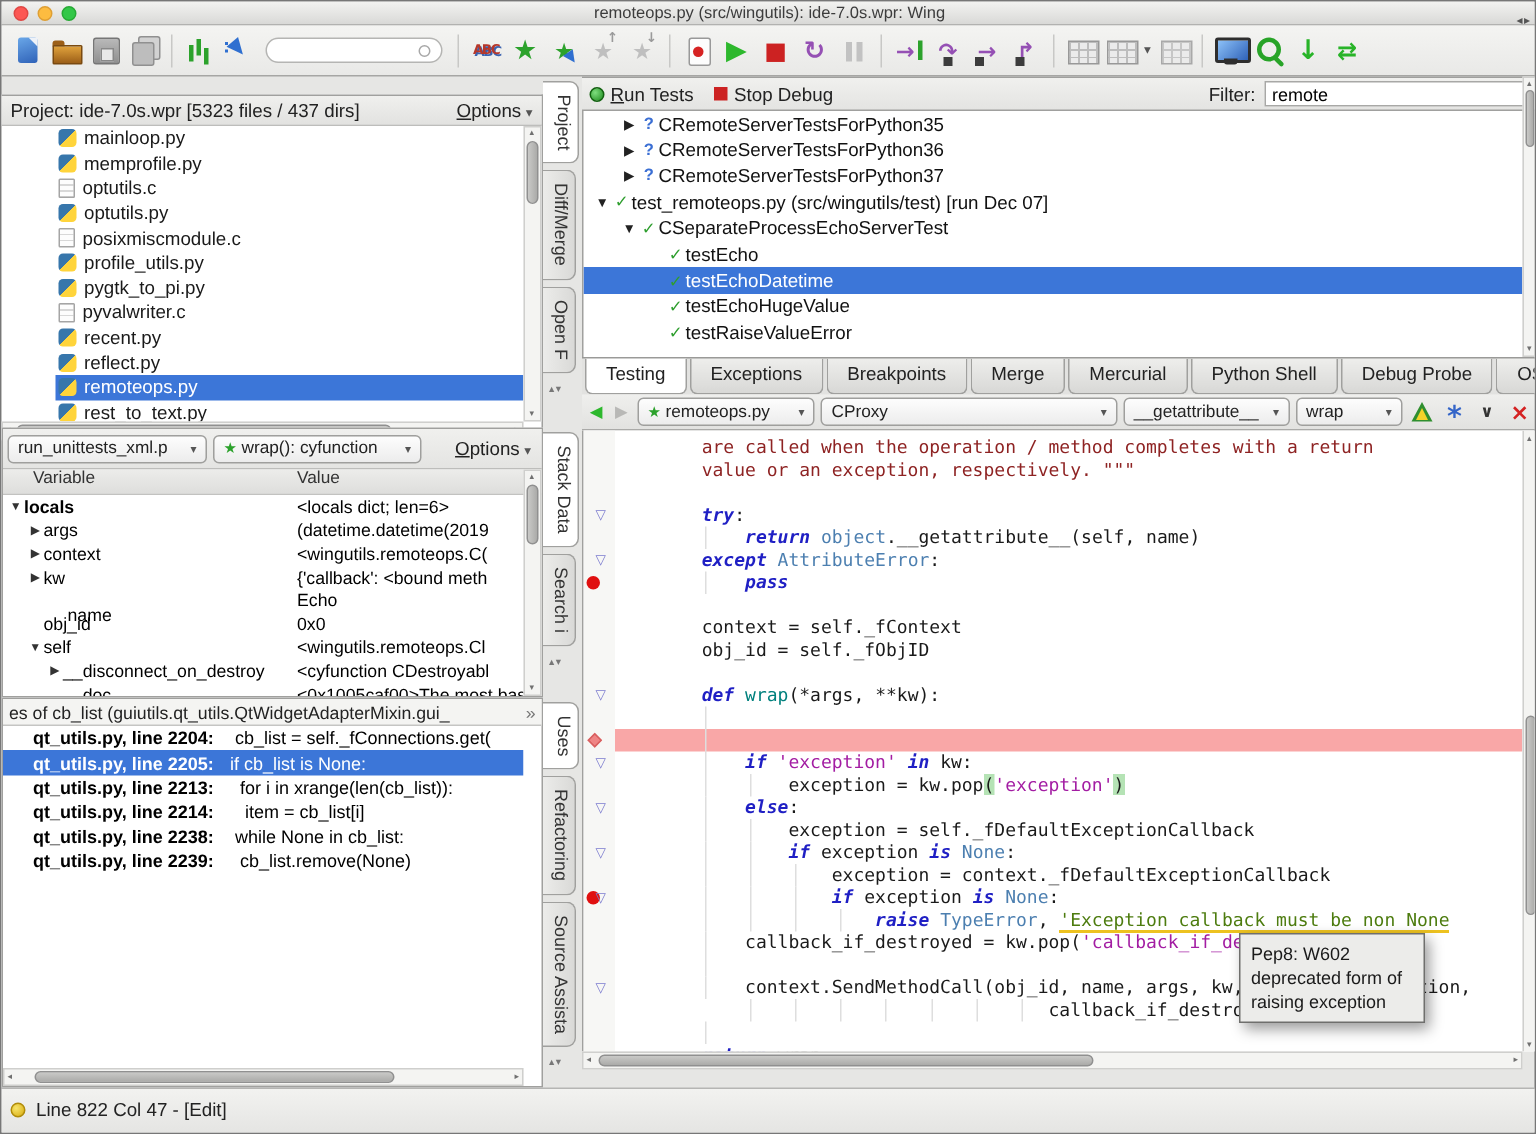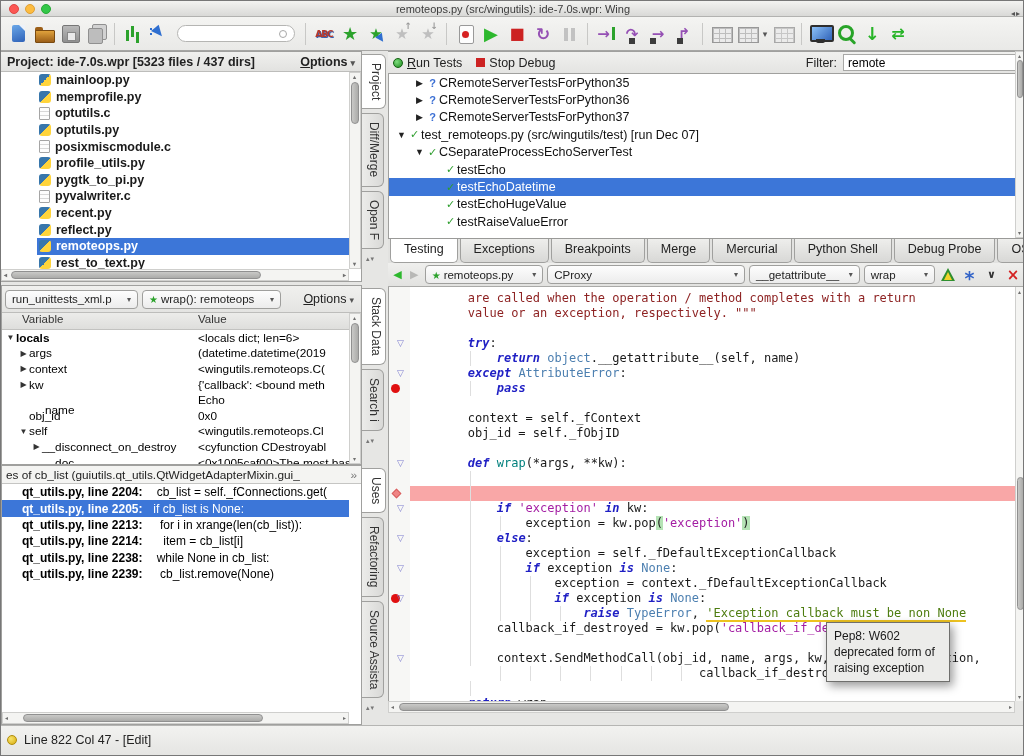--- a/index.html
+++ b/index.html
@@ -79,21 +79,21 @@
   .sb.h .thumb{top:1px;bottom:1px;background:linear-gradient(#c9c9c7,#ababa9);}
   .sb .cap{position:absolute;font-size:6px;color:#707070;line-height:6px;}
 
   
   .vtabs{position:absolute;width:26px;display:flex;flex-direction:column;align-items:flex-start;padding-top:3px;}
   .vtab{writing-mode:vertical-rl;font-size:12px;color:#333;background:linear-gradient(90deg,#ececea,#d9d9d7);border:1px solid #a0a09e;border-left:none;border-radius:0 6px 6px 0;padding:8px 2px;margin-bottom:4px;width:22px;text-align:center;white-space:nowrap;overflow:hidden;}
   .vtab.active{background:#fff;width:24px;font-weight:normal;}
   .vtab-arrows{font-size:7px;color:#777;margin:2px 0 0 4px;letter-spacing:1px;}
 
   
-  #projectPanel{left:0;top:50px;width:361px;height:231px;border-left:none;font-weight:bold;}
+  #projectPanel{left:0;top:62px;width:361px;height:231px;border-left:none;}
   #projectPanel .phead{height:20px;}
   #projHeader{white-space:nowrap;overflow:hidden;flex:1;}
   .opts{font-size:12.5px;color:#222;margin-left:8px;white-space:nowrap;}
   #projList{position:absolute;top:20px;left:0;right:12px;bottom:12px;overflow:hidden;}
   .prow{height:16.6px;display:flex;align-items:center;font-size:12.5px;color:#1a1a1a;}
   .prow .inner{display:flex;align-items:center;flex:1;height:100%;margin-left:36px;padding-left:2px;}
   .prow.sel .inner{background:#3c76d8;color:#fff;}
   .ficon{width:12px;height:12px;margin-right:5px;flex:0 0 auto;}
   .ficon.py{background:linear-gradient(135deg,#3776ab 0 50%,#ffd43b 50% 100%);border-radius:3px;}
   .ficon.c{width:11px;height:13px;background:repeating-linear-gradient(#fdfdfd 0 3px,#d8d8d8 3px 4px);border:1px solid #a5a5a5;border-radius:1px;}
@@ -332,21 +332,21 @@
     </div>
 
   <div class="panel" id="stackPanel">
     <div id="stackBar">
       <div class="combo" style="width:133px;">
         <span>run_unittests_xml.p</span>
           <span class="arr">▾</span>
       </div>
       <div class="combo" style="width:139px;">
         <span class="star-ico"></span>
-        <span>wrap(): remoteops</span>
+        <span>wrap(): cyfunction</span>
           <span class="arr">▾</span>
       </div>
       <span class="opts dd" style="margin-left:auto;margin-right:4px;"><span class="mn">Options</span></span>
     </div>
     <div id="stackHead">
       <span class="c1">Variable</span>
       <span>Value</span>
     </div>
     <div id="stackRows">
         <div class="srow b">

